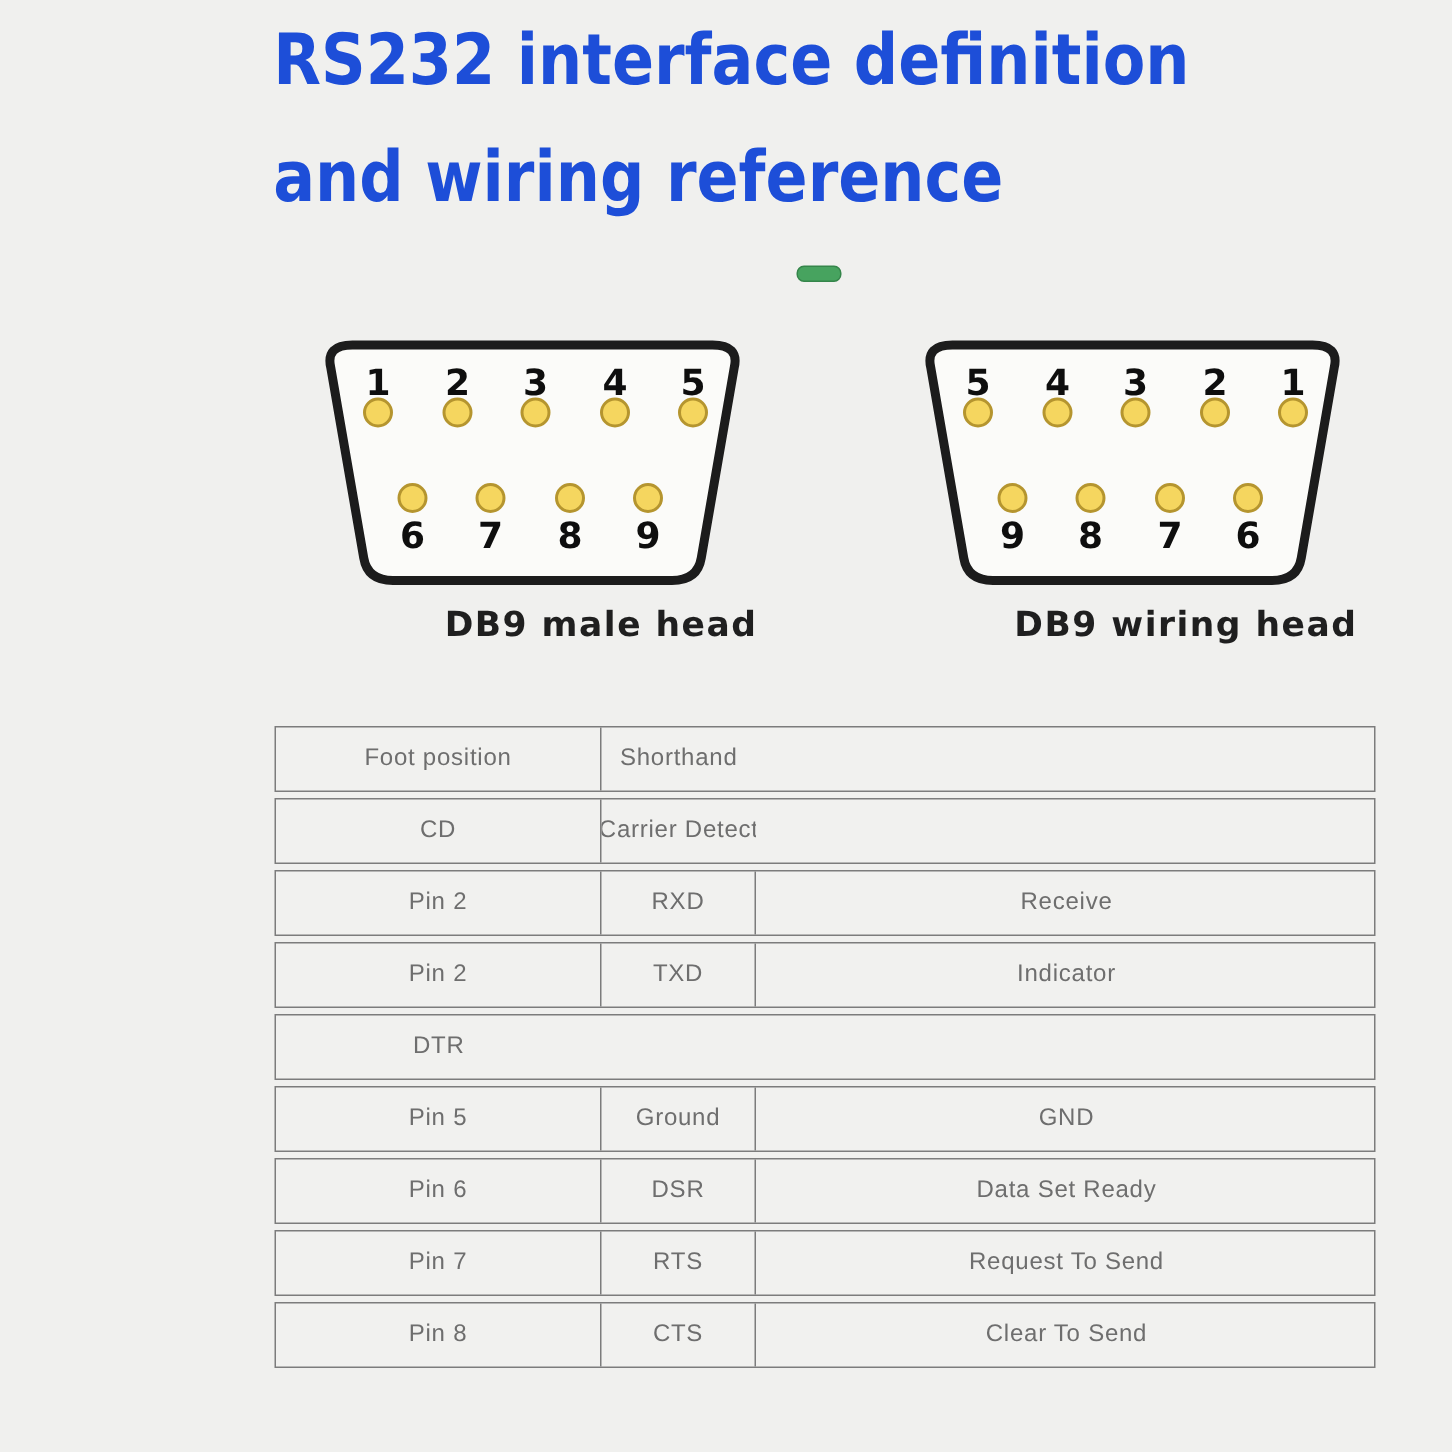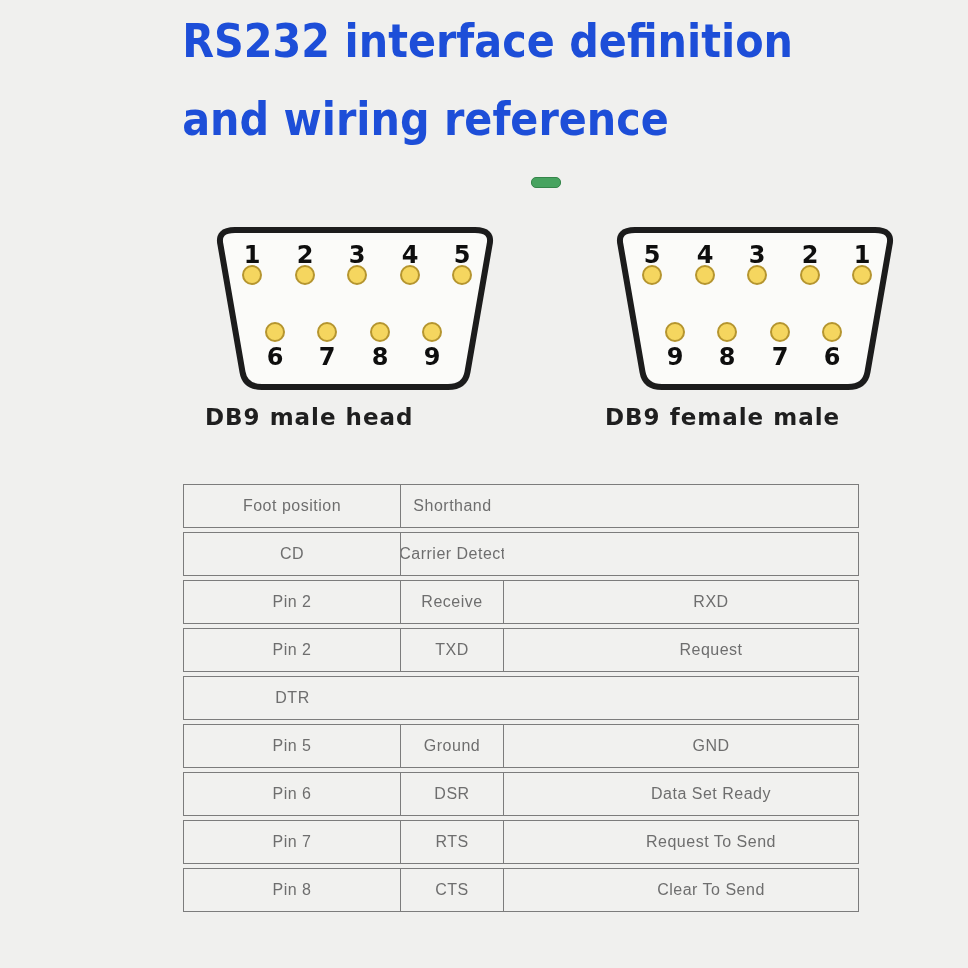--- a/index.html
+++ b/index.html
@@ -29,26 +29,26 @@
   .pin-num{
     position:absolute;width:34px;margin-left:-17px;text-align:center;
     font-family:"DejaVu Sans", sans-serif;font-weight:bold;
     font-size:24px;color:#0e0e0e;line-height:26px;
   }
   .pin-dot{
     position:absolute;width:16px;height:16px;margin-left:-10px;
     border-radius:50%;box-sizing:content-box;border:2.5px solid #b5952f;
   }
   .connector-label{
-    position:absolute;top:404px;width:300px;text-align:left;
+    position:absolute;top:404px;width:300px;text-align:right;
     font-family:"DejaVu Sans", sans-serif;font-weight:bold;
     font-size:23px;color:#1f1f1f;letter-spacing:1px;white-space:nowrap;
   }
   
-  .pin-table{position:absolute;left:183px;top:484px;width:676px;}
+  .pin-table{position:absolute;left:183px;top:484px;width:734px;}
   .t-row{
     display:grid;grid-template-columns:217px 103px 414px;
     height:44px;margin-bottom:4px;
     border:1.5px solid #7c7c7c;box-sizing:border-box;
     background:#f1f1ef;
   }
   .t-cell{
     display:flex;align-items:center;justify-content:center;
     font-size:16px;color:#6e6e6e;letter-spacing:0.5px;
     border-right:1.5px solid #7c7c7c;overflow:hidden;white-space:nowrap;
@@ -109,40 +109,40 @@
       <div class="pin-dot" style="left: 70px; top: 100px; background: rgb(245, 214, 95); border-color: rgb(181, 149, 47);"></div>
       <div class="pin-num" style="left: 70px; top: 122px;">9</div>
       <div class="pin-dot" style="left: 122px; top: 100px; background: rgb(245, 214, 95); border-color: rgb(181, 149, 47);"></div>
       <div class="pin-num" style="left: 122px; top: 122px;">8</div>
       <div class="pin-dot" style="left: 175px; top: 100px; background: rgb(245, 214, 95); border-color: rgb(181, 149, 47);"></div>
       <div class="pin-num" style="left: 175px; top: 122px;">7</div>
       <div class="pin-dot" style="left: 227px; top: 100px; background: rgb(245, 214, 95); border-color: rgb(181, 149, 47);"></div>
       <div class="pin-num" style="left: 227px; top: 122px;">6</div>
     </div>
 </div>
-<div class="connector-label" style="left:605px">DB9 female male</div>
+<div class="connector-label" style="left:605px">DB9 wiring head</div>
 
 <div class="pin-table">
     <div class="t-row">
       <div class="t-cell">Foot position</div>
       <div class="t-cell">Shorthand</div>
     </div>
     <div class="t-row">
       <div class="t-cell">CD</div>
       <div class="t-cell">Carrier Detect</div>
     </div>
     <div class="t-row">
       <div class="t-cell">Pin 2</div>
+      <div class="t-cell">RXD</div>
       <div class="t-cell">Receive</div>
-      <div class="t-cell">RXD</div>
     </div>
     <div class="t-row">
       <div class="t-cell">Pin 2</div>
       <div class="t-cell">TXD</div>
-      <div class="t-cell">Request</div>
+      <div class="t-cell">Indicator</div>
     </div>
     <div class="t-row">
       <div class="t-cell">DTR</div>
     </div>
     <div class="t-row">
       <div class="t-cell">Pin 5</div>
       <div class="t-cell">Ground</div>
       <div class="t-cell">GND</div>
     </div>
     <div class="t-row">

